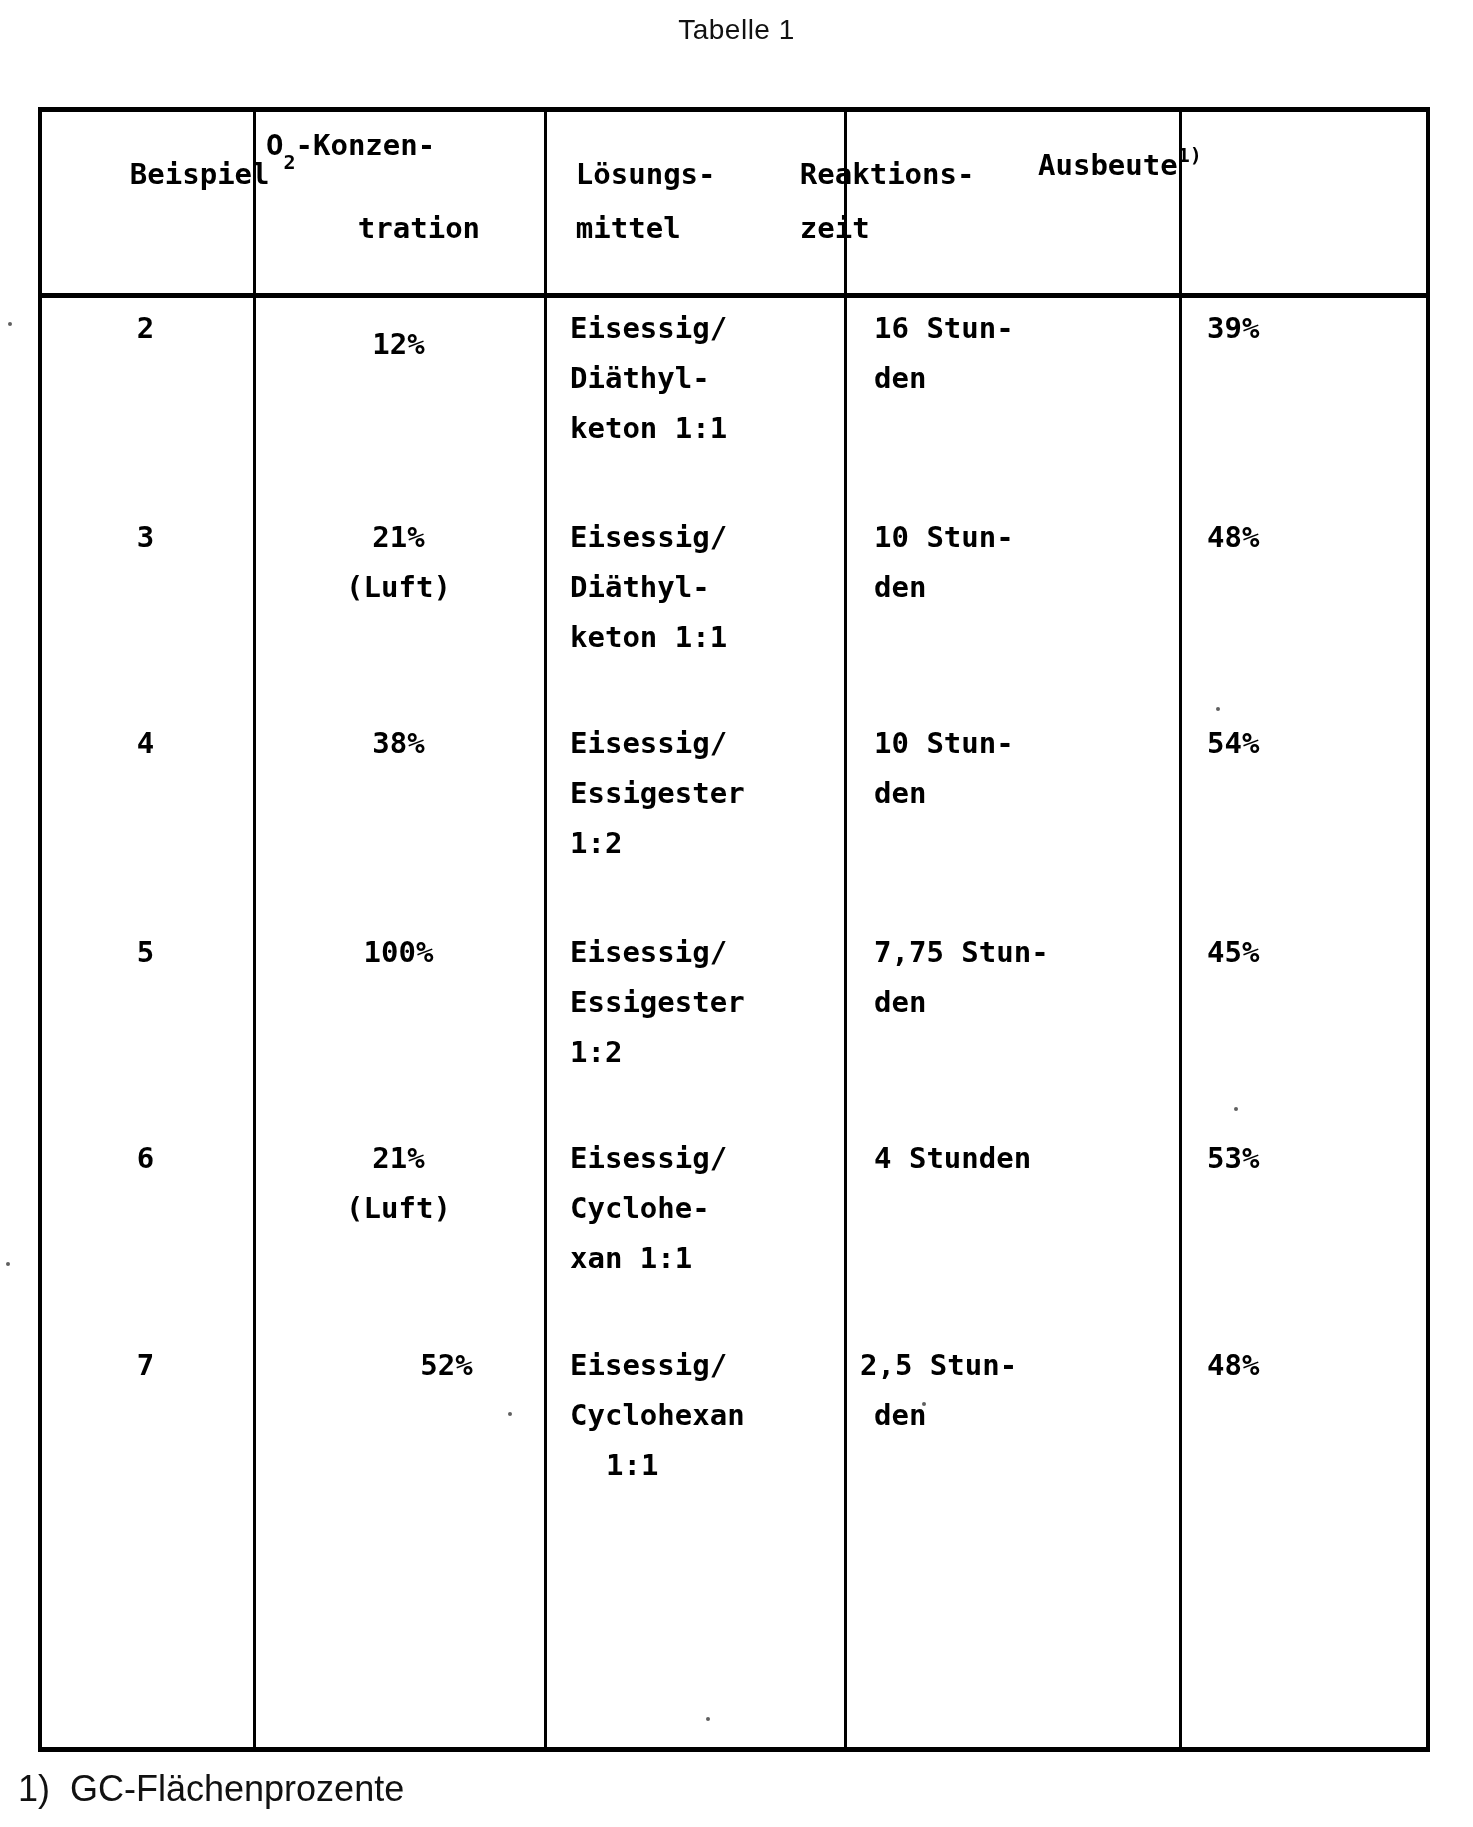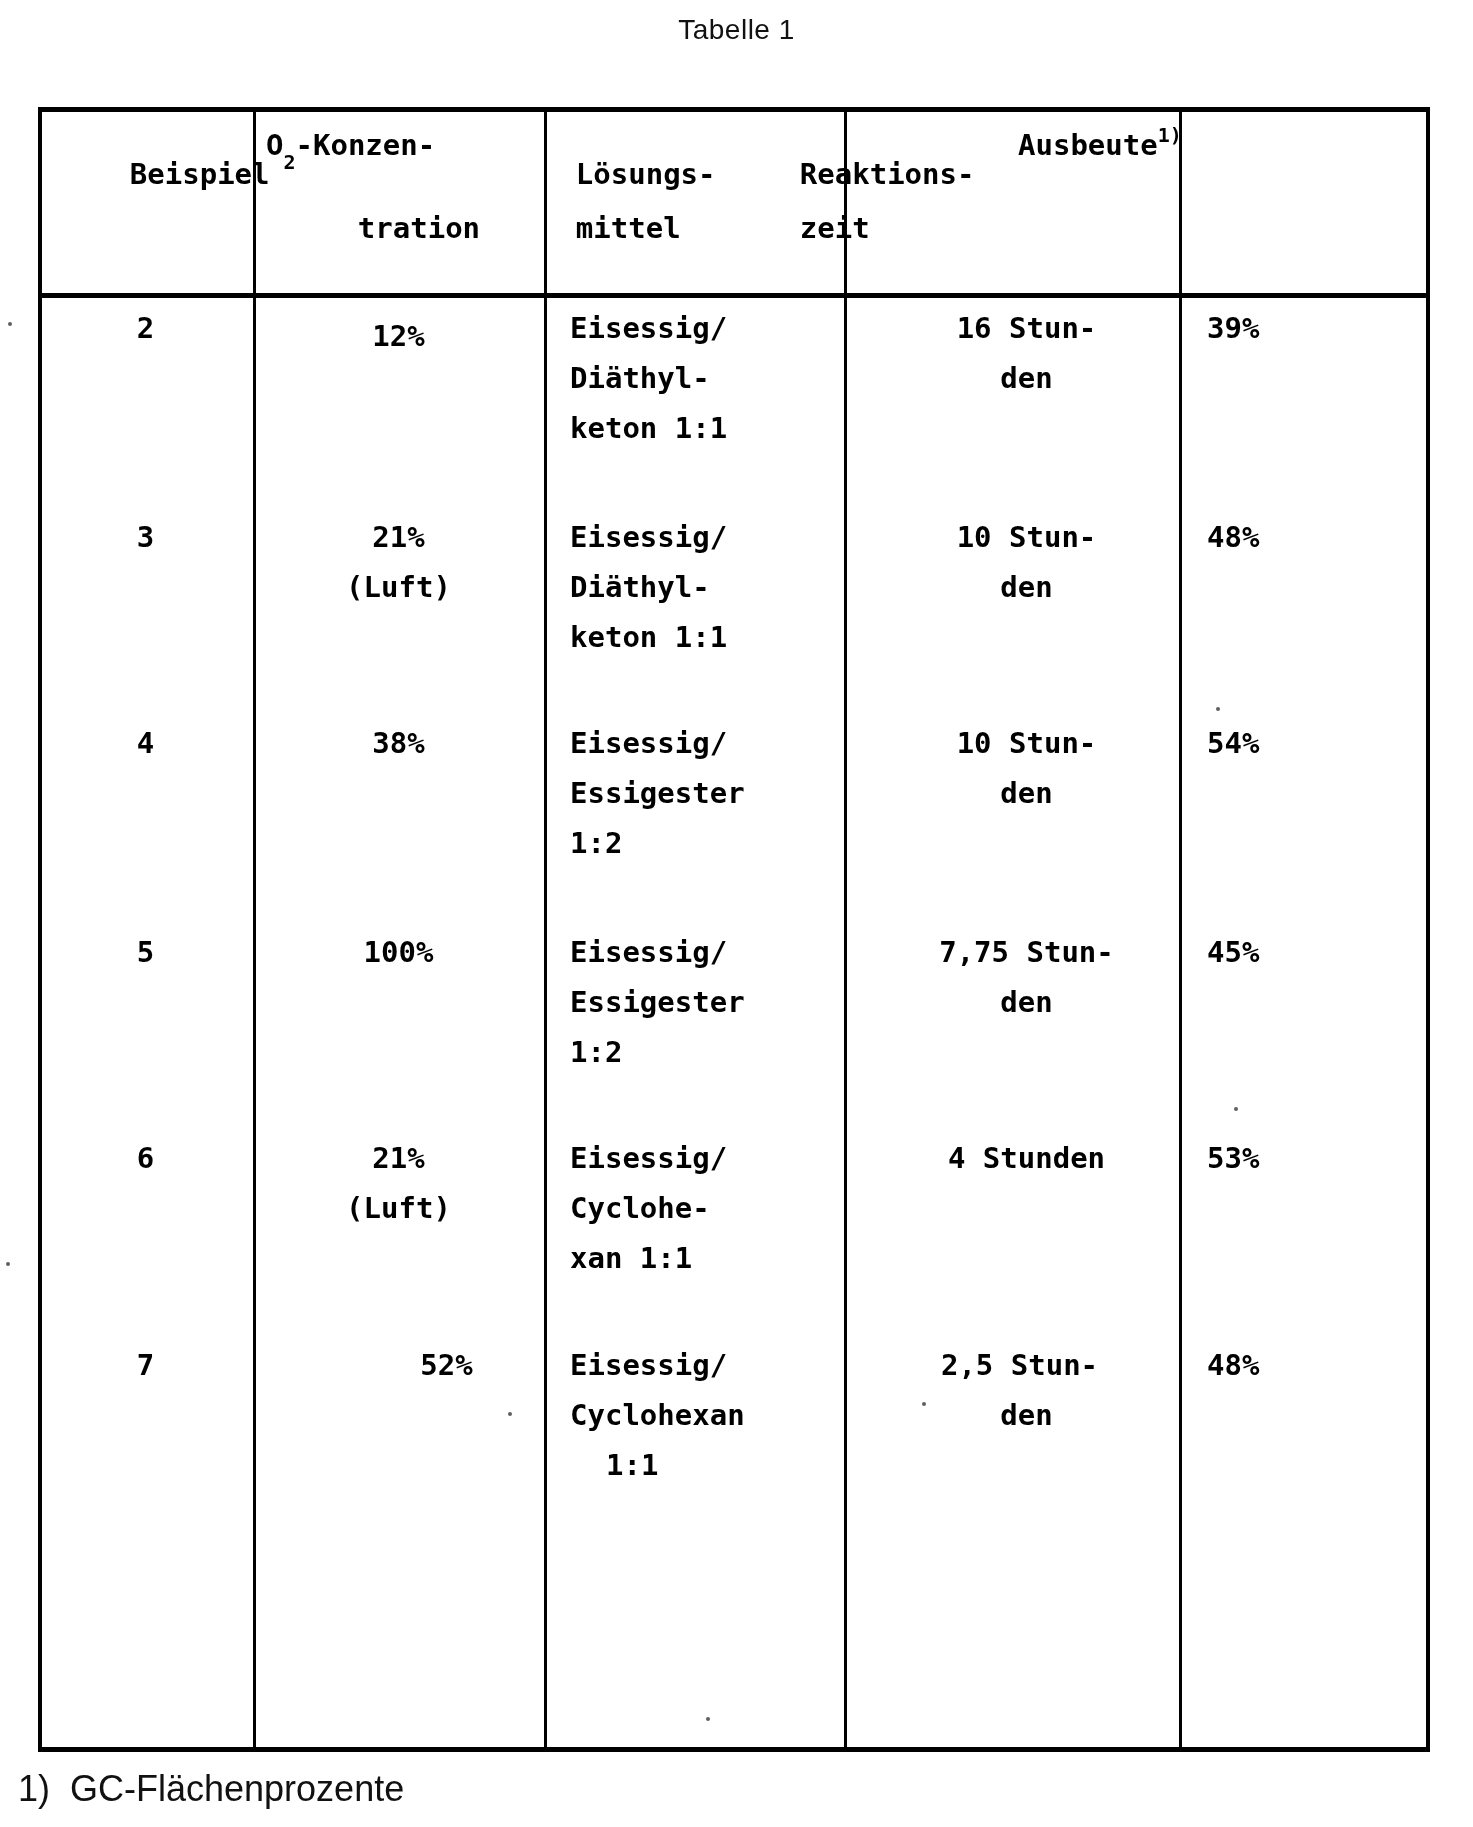--- a/index.html
+++ b/index.html
@@ -74,21 +74,21 @@
     letter-spacing: 0px;
   }
 
   
   .hdr { top: 24px; }
 
   .h-beispiel { left: 22px;  }
   .h-o2       { left: 228px; }
   .h-loesung  { left: 468px; }
   .h-reakt    { left: 692px; }
-  .h-ausb     { left: 980px; }
+  .h-ausb     { left: 1000px; margin-top: 20px; }
 
   .hdr-line2 { top: 78px; }
   .l2-o2      { left: 250px; }
   .l2-loes    { left: 468px; }
   .l2-reakt   { left: 692px; }
 
   .sub {
     font-size: 20px;
     vertical-align: sub;
     position: relative;
@@ -107,21 +107,21 @@
     font-size: 29px;
     font-weight: 700;
     white-space: pre;
     line-height: 50px;
     color: #000000;
   }
 
   .col-bsp   { left: 0px;    width: 215px;  text-align: center; }
   .col-o2    { left: 215px;  width: 291px;  text-align: center; }
   .col-loes  { left: 506px;  width: 300px;  text-align: left;  padding-left: 26px; box-sizing: border-box; }
-  .col-zeit  { left: 806px;  width: 335px;  text-align: center;  padding-left: 30px; box-sizing: border-box; }
+  .col-zeit  { left: 806px;  width: 335px;  text-align: left;  padding-left: 30px; box-sizing: border-box; }
   .col-ausb  { left: 1141px; width: 247px;  text-align: left;  padding-left: 28px; box-sizing: border-box; }
 
   
   .footnote {
     position: absolute;
     left: 18px;
     top: 1768px;
     font-family: "Liberation Sans", sans-serif;
     font-size: 36px;
     color: #111111;
@@ -176,21 +176,21 @@
     <span>Reaktions-</span>
   </div>
   <div class="tw hdr-line2 l2-reakt">
     <span>zeit</span>
   </div>
 
   <div class="tw hdr h-ausb"><span>Ausbeute</span><span class="sup">1)</span></div>
 
   <div id="rows-host">
       <div class="cell col-bsp" style="top: 196px;"><span>2</span></div>
-      <div class="cell col-o2" style="top: 204px;"><span>12%</span></div>
+      <div class="cell col-o2" style="top: 212px;"><span>12%</span></div>
       <div class="cell col-loes" style="top: 196px;"><span>Eisessig/</span></div>
       <div class="cell col-loes" style="top: 246px;"><span>Diäthyl-</span></div>
       <div class="cell col-loes" style="top: 296px;"><span>keton 1:1</span></div>
       <div class="cell col-zeit" style="top: 196px;"><span>16 Stun-</span></div>
       <div class="cell col-zeit" style="top: 246px;"><span>den</span></div>
       <div class="cell col-ausb" style="top: 196px;"><span>39%</span></div>
       <div class="cell col-bsp" style="top: 405px;"><span>3</span></div>
       <div class="cell col-o2" style="top: 405px;"><span>21%</span></div>
       <div class="cell col-o2" style="top: 455px;"><span>(Luft)</span></div>
       <div class="cell col-loes" style="top: 405px;"><span>Eisessig/</span></div>

